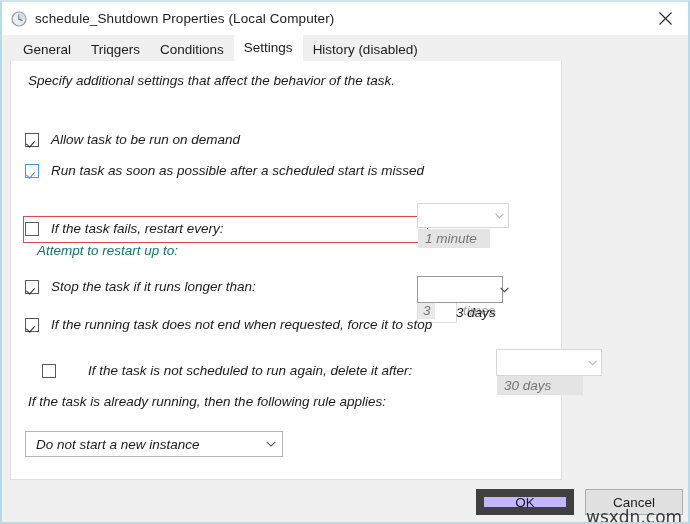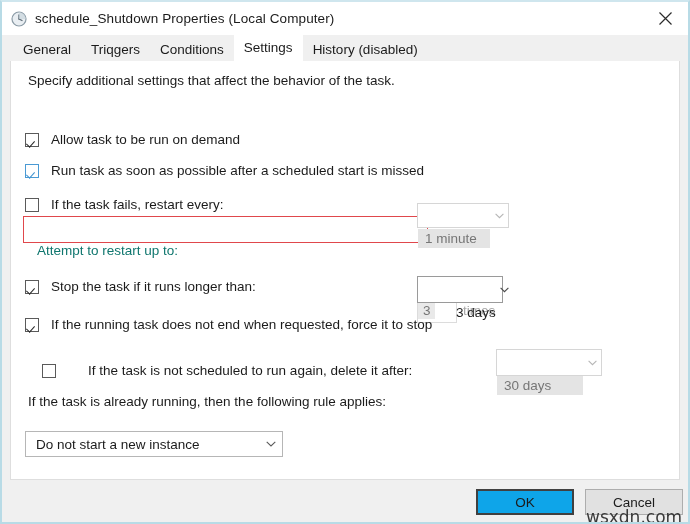--- a/index.html
+++ b/index.html
@@ -77,24 +77,25 @@
     background: #ffffff;
     height: 26px;
     align-items: center;
     padding-bottom: 1px;
   }
 
   
   #content {
     position: absolute;
     left: 8px; top: 59px;
-    width: 670px; height: 419px;
+    width: 552px; height: 419px;
     background: #ffffff;
     border: 1px solid #dedede;
     border-top: none;
+    font-style: italic;
   }
 
   #intro {
     position: absolute;
     left: 17px; top: 12px;
     font-size: 13.5px;
     color: #1b1b1b;
     white-space: nowrap;
   }
 
@@ -246,22 +247,22 @@
     width: 98px; height: 26px;
     background: #e1e1e1;
     border: 1px solid #adadad;
     font-size: 13.5px;
     color: #1b1b1b;
     display: flex; align-items: center; justify-content: center;
     cursor: default;
   }
   #ok-button {
     left: 474px;
-    border: 2px solid #404040;
-    background: #0ea5e9;
+    border: 8px solid #404040;
+    background: #c4b5fd;
   }
   #cancel-button { left: 583px; }
 
   #watermark {
     position: absolute;
     left: 584px; top: 505px;
     font-size: 17px;
     color: #3a3a3a;
     font-family: "DejaVu Sans", sans-serif;
     letter-spacing: 0px;
@@ -319,21 +320,21 @@
       <span class="cb checked"></span>
       <span class="cb-label">Allow task to be run on demand</span>
     </div>
 
     <div class="row" style="left:14px; top:102px;">
       <span class="cb checked focus"></span>
       <span class="cb-label">Run task as soon as possible after a scheduled start is missed</span>
     </div>
     <div id="highlight-box"></div>
 
-    <div class="row" style="left:14px; top:136px;">
+    <div class="row" style="left:14px; top:160px;">
       <span class="cb"></span>
       <span class="cb-label">If the task fails, restart every:</span>
     </div>
     <div class="combo disabled" style="left:406px; top:142px; width:92px;">
       <span class="val">1 minute</span>
       <span class="arrow">
         <svg width="9" height="6" viewBox="0 0 9 6">
             <path d="M0.6 0.8 L4.5 4.7 L8.4 0.8" stroke="#b6b6b6" stroke-width="1.1" fill="none"></path>
           </svg>
       </span>

